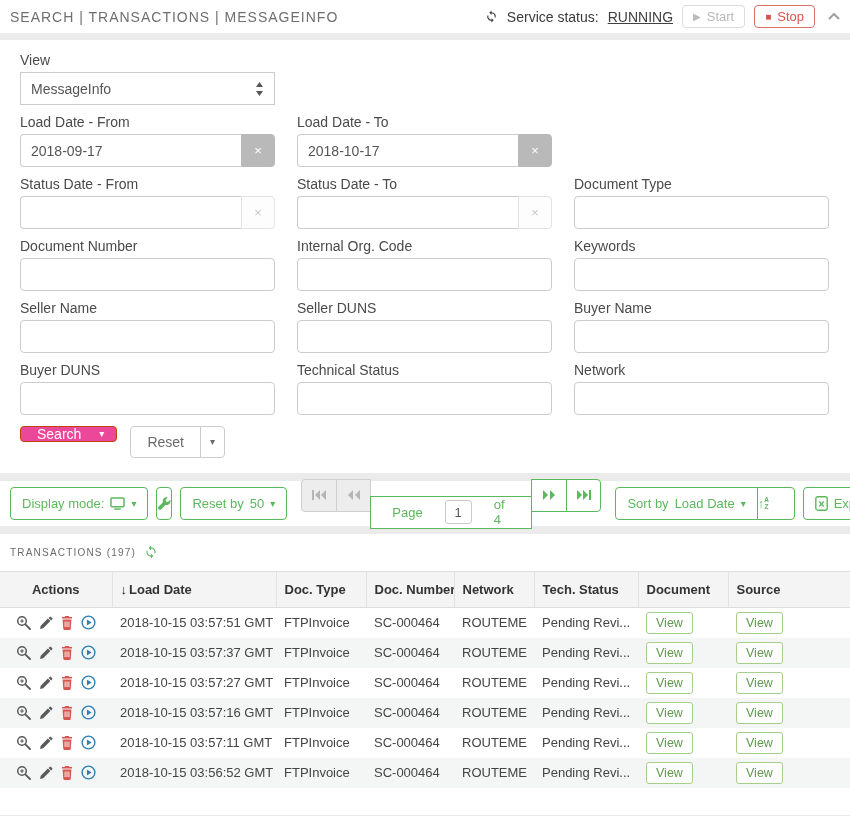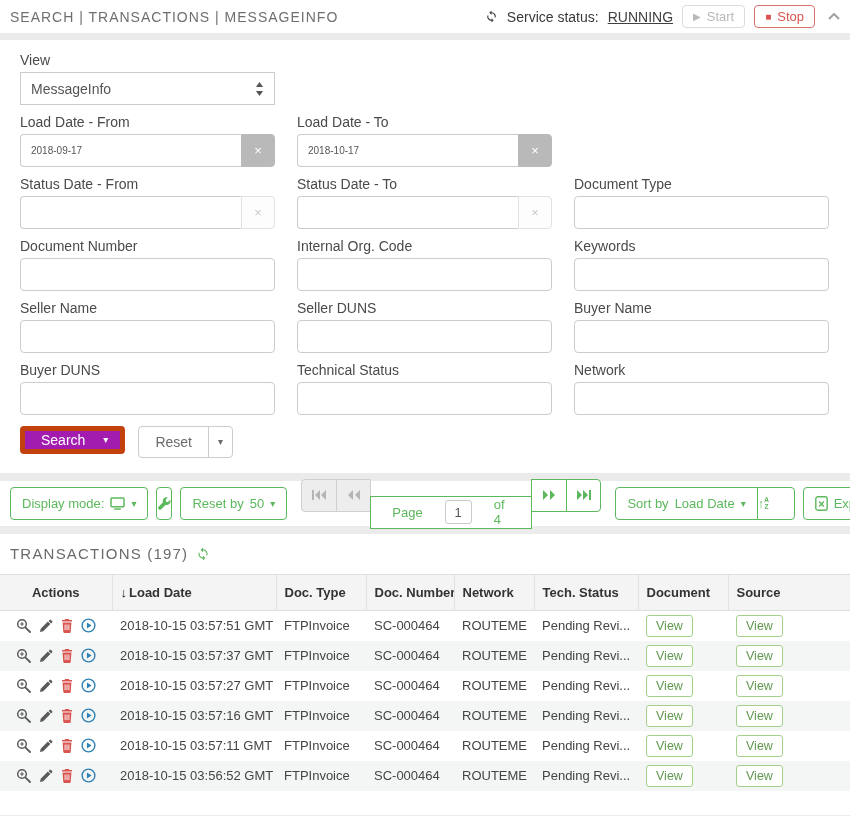--- a/index.html
+++ b/index.html
@@ -34,40 +34,40 @@
   .refresh-dark { color:#3a3a3a; display:inline-flex; }
 
   
   .form-panel { margin-top: 7px; padding: 12px 20px 15px 20px; }
   .f-row { display: flex; gap: 22px; margin-bottom: 9px; }
   .f-col { width: 255px; }
   .f-label { font-size: 14px; color: #4a4a4a; margin-bottom: 3px; line-height: 17px; }
   .input-group { display: flex; width: 100%; }
   .txt-input {
     flex: 1; height: 33px; border: 1px solid #ccc; border-radius: 4px;
-    font-size: 10px; color: #555; padding: 0 10px; background: #fff;
+    font-size: 14px; color: #555; padding: 0 10px; background: #fff;
     font-family: "Liberation Sans", sans-serif; min-width: 0;
   }
   .input-group .txt-input { border-radius: 4px 0 0 4px; border-right: none; }
   .clear-btn {
     width: 34px; height: 33px; border-radius: 0 4px 4px 0;
     display: flex; align-items: center; justify-content: center;
     font-size: 13px; cursor: pointer;
   }
   .clear-btn.active { background: #b9b9b9; border: 1px solid #b9b9b9; color: #fff; }
   .clear-btn.muted  { background: #fdfdfd; border: 1px solid #e2e2e2; color: #c9c9c9; cursor: default; }
   .select-box {
     width: 255px; height: 33px; border: 1px solid #ccc; border-radius: 0;
     display: flex; align-items: center; justify-content: space-between;
     padding: 0 10px; font-size: 14px; color: #555; cursor: pointer; background:#fff;
   }
   .form-actions { display: flex; gap: 13px; margin-top: 11px; }
   .btn-search {
-    background: #a21caf; color: #fff; border: 5px solid #c2410c; border-radius: 4px;
-    height: 28px; display: inline-flex; align-items: center; font-size: 14px; cursor: pointer;
+    background: #ec4899; color: #fff; border: 1px solid #c2410c; border-radius: 4px;
+    height: 16px; display: inline-flex; align-items: center; font-size: 14px; cursor: pointer;
   }
   .btn-search .lbl { padding: 0 14px 0 16px; }
   .btn-search .caret-part { padding: 0 12px 0 4px; }
   .btn-reset {
     background: #fff; color: #6a6a6a; border: 1px solid #ccc; border-radius: 4px;
     height: 32px; display: inline-flex; align-items: center; font-size: 14px; cursor: pointer;
   }
   .btn-reset .lbl { padding: 0 16px; }
   .btn-reset .caret-part { padding: 0 9px; border-left: 1px solid #ccc; align-self: stretch; display:flex; align-items:center; color:#6a6a6a; }
   .caret { font-size: 10px; line-height: 1; }
@@ -102,21 +102,21 @@
   .sort-group > *:first-child { border-radius: 4px 0 0 4px; }
   .sort-group > *:last-child { border-radius: 0 4px 4px 0; margin-left: -1px; width: 38px; padding: 0; }
   .sort-az { display: inline-flex; align-items: center; }
   .sort-az .arrow { font-size: 13px; }
   .sort-az .letters { display: inline-flex; flex-direction: column; font-size: 6.5px; font-weight: bold; line-height: 1.05; }
   .export-btn { margin-left: auto; }
 
   
   .trans-panel { margin-top: 8px; padding-top: 11px; height: 281px; }
   .trans-title-row { display: flex; align-items: center; gap: 8px; padding: 0 10px 12px 10px; }
-  .trans-title { font-size: 15px; color: #6b6b6b; letter-spacing: 1.2px; }
+  .trans-title { font-size: 10px; color: #6b6b6b; letter-spacing: 1.2px; }
   .refresh-green { color: #5cb85c; display: inline-flex; cursor: pointer; }
 
   table.grid { width: 100%; border-collapse: collapse; font-size: 13px; table-layout: fixed; }
   table.grid thead th {
     background: #f4f4f4; border-top: 1px solid #ddd; border-bottom: 1px solid #ddd;
     height: 36px; text-align: left; padding: 0 8px; color: #333; font-weight: bold;
     border-left: 1px solid #e2e2e2; cursor: pointer; overflow: hidden; white-space: nowrap;
   }
   table.grid thead th:first-child { border-left: none; text-align: center; }
   table.grid tbody td { height: 30px; padding: 0 8px; color: #444; white-space: nowrap; overflow: hidden; }

